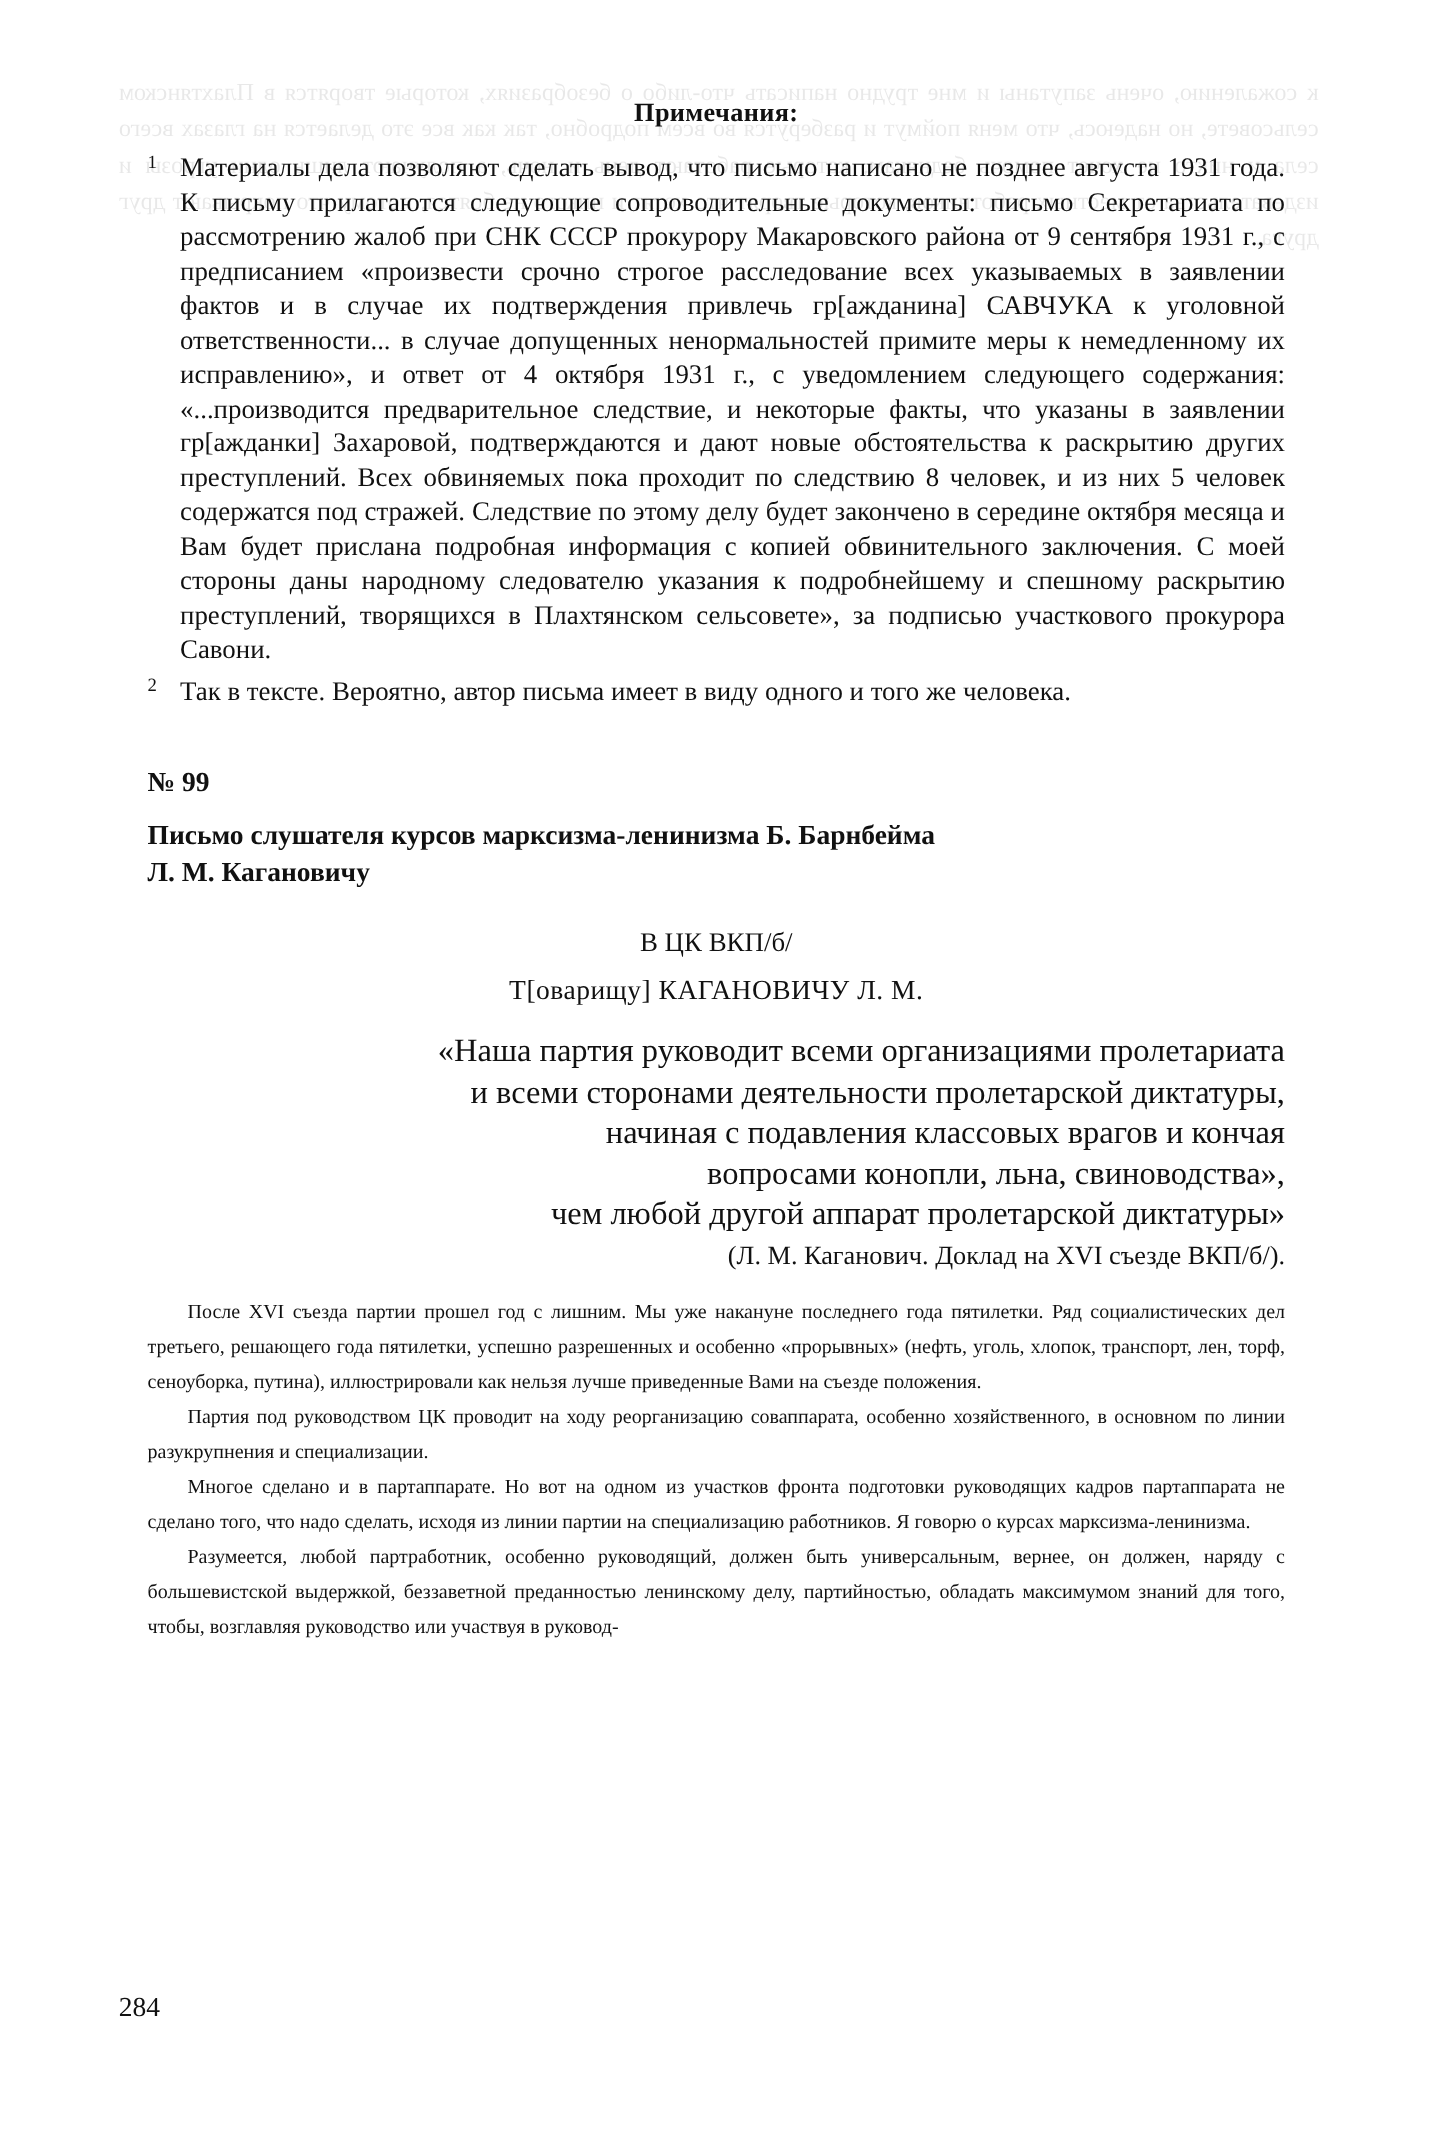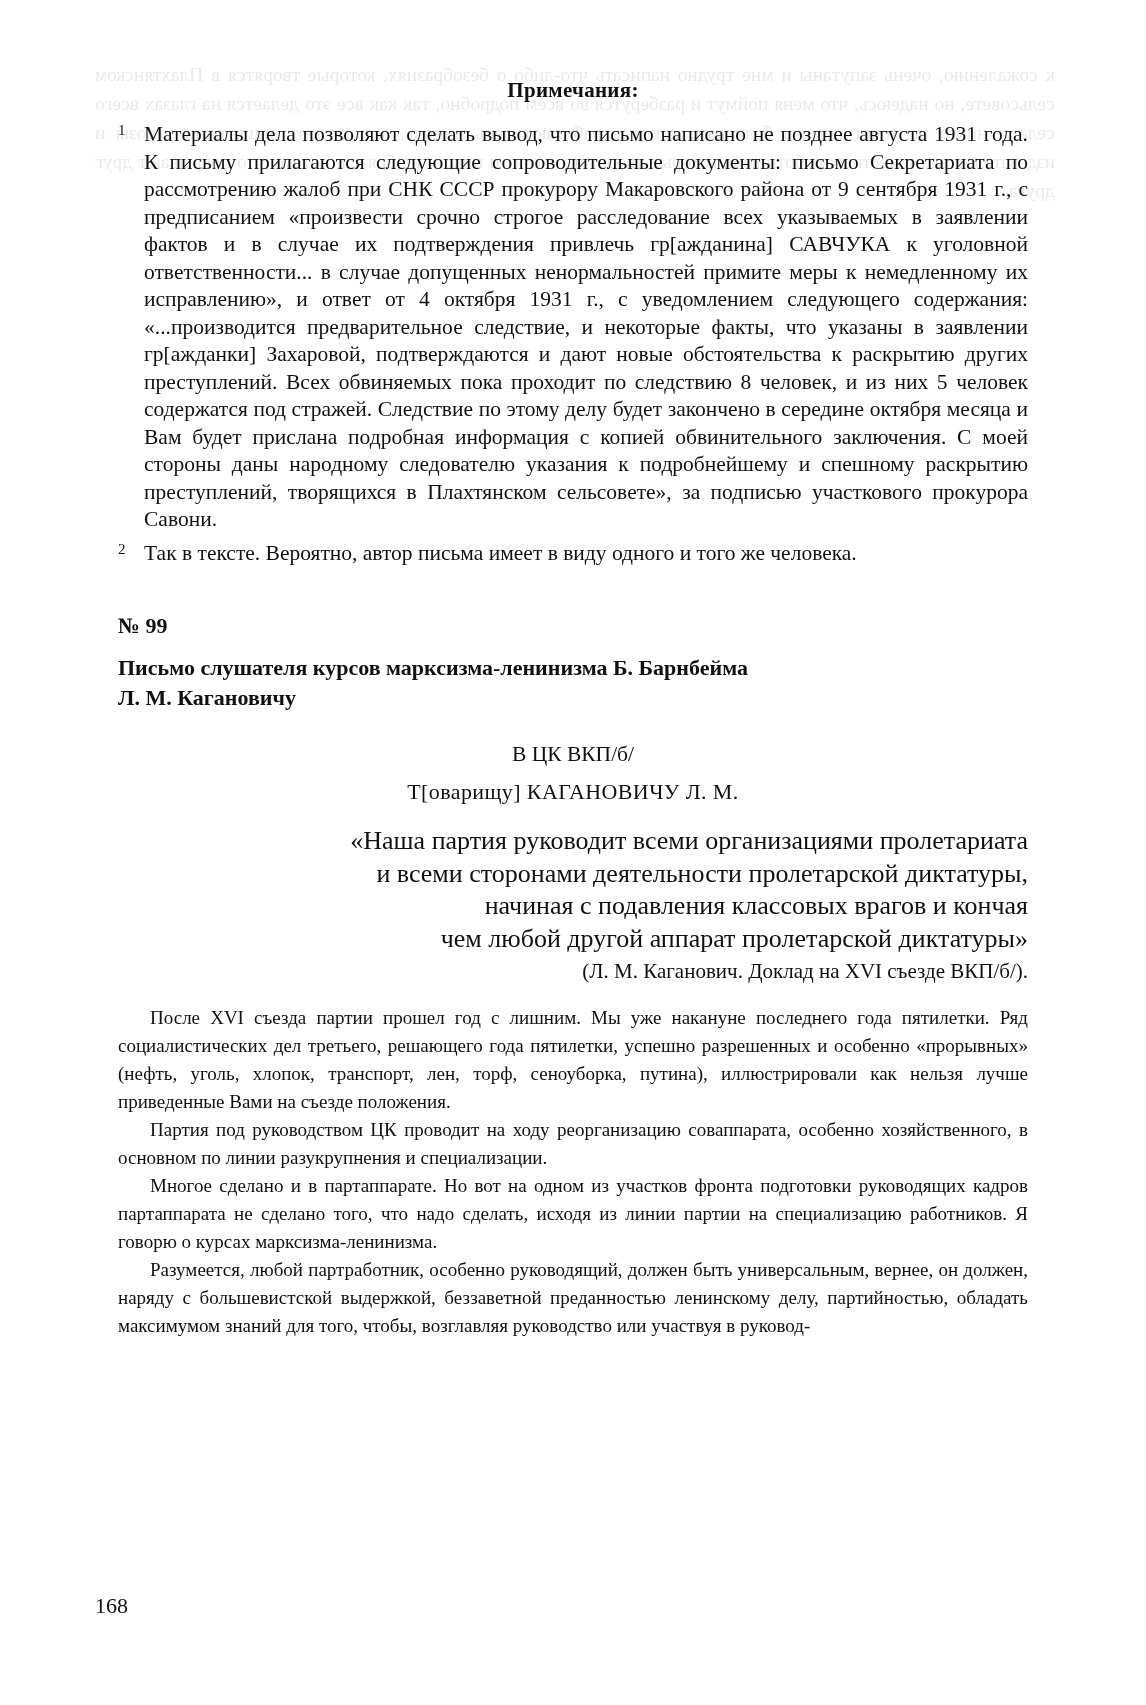--- a/index.html
+++ b/index.html
@@ -101,21 +101,21 @@
     line-height: 28.5px;
     margin: 0 0 4px 0;
   }
   .epigraph-src {
     text-align: right;
     font-size: 21px;
     line-height: 28.5px;
     margin: 4px 0 18px 0;
   }
   p.body {
-    font-size: 19px;
+    font-size: 16px;
     line-height: 28px;
     text-align: justify;
     margin: 0;
     text-indent: 32px;
   }
   .page-number {
     position: absolute;
     left: 95px;
     bottom: 86px;
     font-size: 22px;
@@ -148,25 +148,26 @@
       <div>Л. М. Кагановичу</div>
     </div>
 
     <div class="addressee">В ЦК ВКП/б/</div>
     <div class="addressee-2">Т[оварищу] КАГАНОВИЧУ Л. М.</div>
 
     <div>
       <div class="epigraph">«Наша партия руководит всеми организациями пролетариата</div>
       <div class="epigraph">и всеми сторонами деятельности пролетарской диктатуры,</div>
       <div class="epigraph">начиная с подавления классовых врагов и кончая</div>
+      <div class="epigraph">вопросами конопли, льна, свиноводства»,</div>
       <div class="epigraph">чем любой другой аппарат пролетарской диктатуры»</div>
       <div class="epigraph-src">(Л. М. Каганович. Доклад на XVI съезде ВКП/б/).</div>
     </div>
 
     <p class="body">После XVI съезда партии прошел год с лишним. Мы уже накануне последнего года пятилетки. Ряд социалистических дел третьего, решающего года пятилетки, успешно разрешенных и особенно «прорывных» (нефть, уголь, хлопок, транспорт, лен, торф, сеноуборка, путина), иллюстрировали как нельзя лучше приведенные Вами на съезде положения.</p>
     <p class="body">Партия под руководством ЦК проводит на ходу реорганизацию соваппарата, особенно хозяйственного, в основном по линии разукрупнения и специализации.</p>
     <p class="body">Многое сделано и в партаппарате. Но вот на одном из участков фронта подготовки руководящих кадров партаппарата не сделано того, что надо сделать, исходя из линии партии на специализацию работников. Я говорю о курсах марксизма-ленинизма.</p>
     <p class="body">Разумеется, любой партработник, особенно руководящий, должен быть универсальным, вернее, он должен, наряду с большевистской выдержкой, беззаветной преданностью ленинскому делу, партийностью, обладать максимумом знаний для того, чтобы, возглавляя руководство или участвуя в руковод-</p>
 
   </div>
 
-  <div class="page-number">168</div>
+  <div class="page-number">284</div>
 </div>
 
 </body></html>

